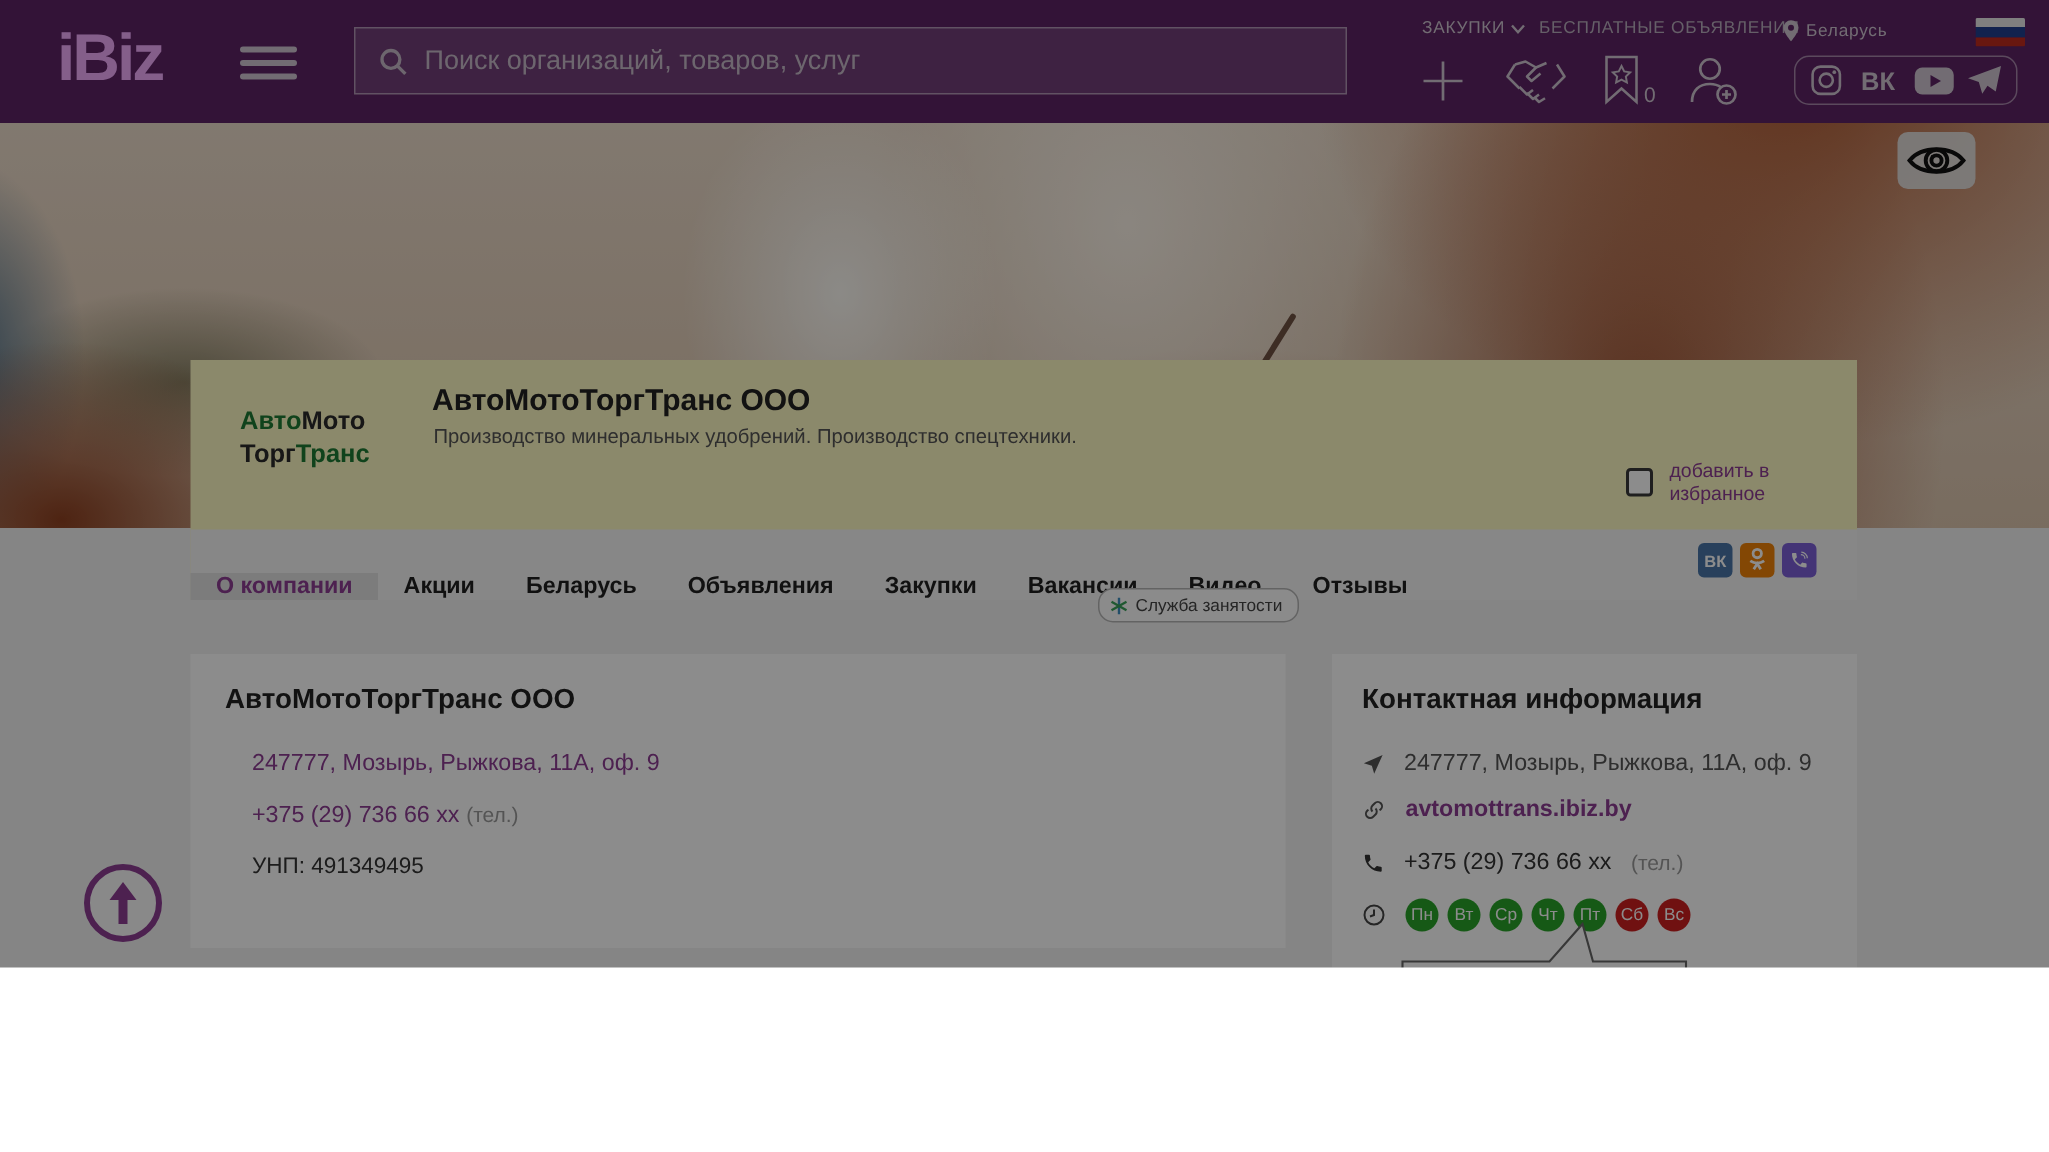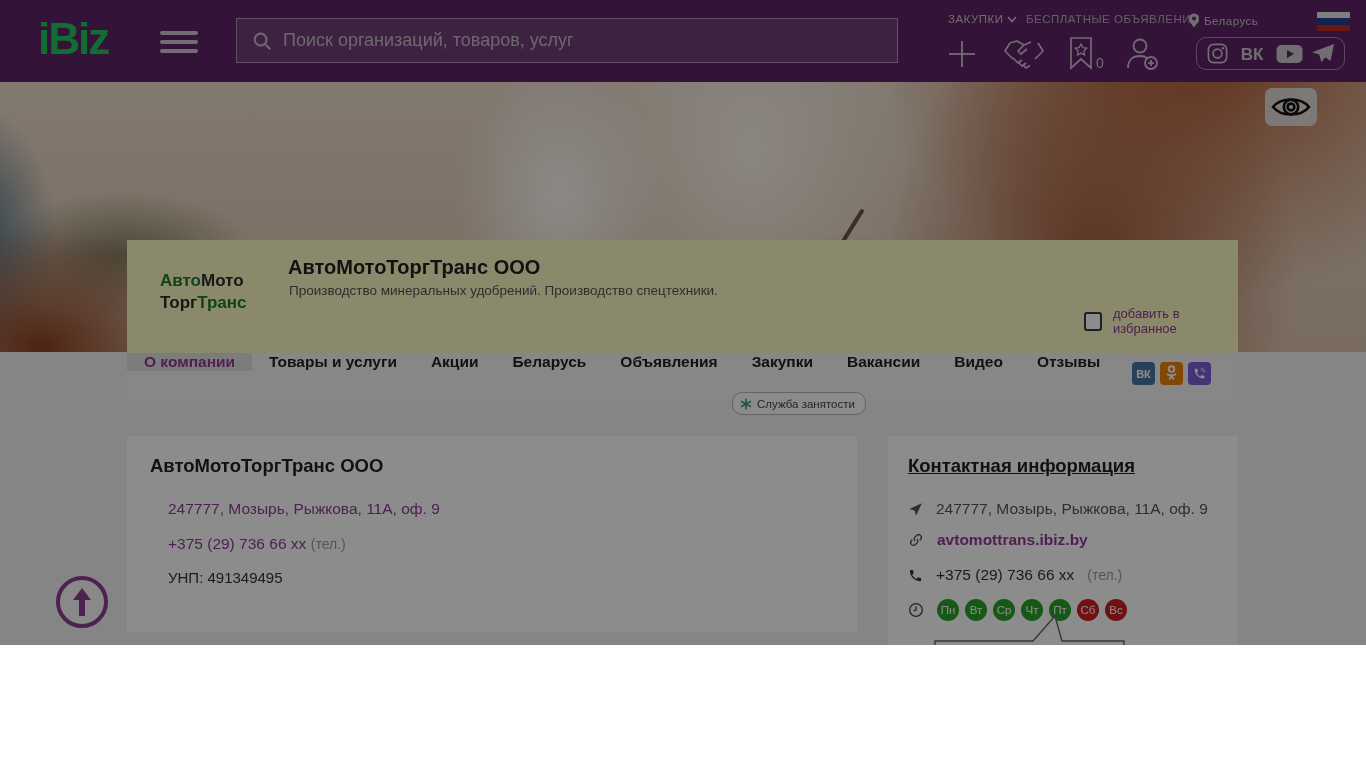--- a/index.html
+++ b/index.html
@@ -2,21 +2,21 @@
 <html><head>
 <meta charset="utf-8">
 <style>
   * { margin:0; padding:0; box-sizing:border-box; }
   html,body { width:1366px; height:768px; overflow:hidden; background:#f2f2f2;
     font-family:"Liberation Sans", sans-serif; }
   #app { position:relative; width:1366px; height:768px; }
 
   
   #header { position:absolute; left:0; top:0; width:1366px; height:82px; background:#5d2364; z-index:10; }
-  #logo { position:absolute; left:38px; top:14px; font-size:44px; font-weight:800; color:#22c55e; letter-spacing:-2px; cursor:pointer; }
+  #logo { position:absolute; left:38px; top:14px; font-size:44px; font-weight:800; color:#f0abfc; letter-spacing:-2px; cursor:pointer; }
   #burger { position:absolute; left:160px; top:31px; width:38px; height:22px; cursor:pointer; }
   #burger span { display:block; height:4px; background:#cfc5d1; border-radius:2px; margin-bottom:5px; }
   #searchbox { position:absolute; left:236px; top:18px; width:662px; height:45px;
     background:rgba(255,255,255,0.13); border:1px solid rgba(255,255,255,0.45); border-radius:0;
     display:flex; align-items:center; padding:0 14px; }
   #searchbox svg { flex:0 0 auto; margin-right:10px; }
   #searchbox input { flex:1; background:transparent; border:none; outline:none; font-size:18px;
     color:#efe6f0; font-family:"Liberation Sans",sans-serif; }
   #searchbox input::placeholder { color:#c6bbc9; opacity:1; }
   .toplink { position:absolute; top:13px; font-size:11.5px; letter-spacing:.5px; color:#cfc5d1; cursor:pointer; display:flex; align-items:center; gap:4px; }
@@ -49,40 +49,40 @@
   
   #company-card { position:absolute; left:127px; top:240px; width:1111px; height:160px; background:#fef9c3; z-index:12; }
   #clogo { position:absolute; left:33px; top:30px; width:130px; height:56px; font-weight:800; font-size:17px;
     line-height:22px; letter-spacing:0; cursor:default; }
   .lg-green { color:#1e7a34; } .lg-dark { color:#2b2b2b; }
   #cname { position:absolute; left:161px; top:16px; font-size:20px; font-weight:700; color:#222; }
   #cdesc { position:absolute; left:162px; top:43px; font-size:13.5px; color:#555; }
   #fav-row { position:absolute; left:957px; top:66px; display:flex; align-items:center; gap:11px; cursor:pointer; }
   #fav-box { width:19px; height:19px; border:2px solid #3a3a3a; border-radius:3px; background:#fff; }
   #fav-label { font-size:13px; color:#8c3c92; }
-  #tabbar { position:absolute; left:0; top:113px; width:1111px; height:47px; background:#f6f6f6; display:flex; align-items:flex-start; }
+  #tabbar { position:absolute; left:0; top:113px; width:1111px; height:47px; background:#f6f6f6; display:flex; align-items:flex-end; }
   .tab { display:flex; align-items:center; padding:0 17px; font-size:15.5px; font-weight:700; color:#1f1f1f; cursor:pointer; white-space:nowrap; }
   .tab.active { background:#e2e2e2; color:#8c3c92; }
   #tab-socials { position:absolute; right:27px; top:122px; display:flex; gap:5px; }
   .tsq { width:23px; height:23px; border-radius:4px; display:flex; align-items:center; justify-content:center; cursor:pointer; }
   .tsq.vk { background:#4a76a8; } .tsq.ok { background:#ee8208; } .tsq.viber { background:#7c60d8; }
   #emp-tooltip { position:absolute; left:605px; top:152px; height:23px; background:#fdfdfd; border:1px solid #b5b5b5;
     border-radius:10px; display:flex; align-items:center; gap:5px; padding:0 10px 0 7px; font-size:11.5px; color:#444; z-index:13; white-space:nowrap; }
 
   
   #about-card { position:absolute; left:127px; top:436px; width:730px; height:196px; background:#fff; }
   #about-title { position:absolute; left:23px; top:19px; font-size:18.5px; font-weight:700; color:#222; }
   .plink { color:#8c3c92; text-decoration:none; font-size:15.5px; cursor:pointer; }
   .gnote { color:#9a9a9a; font-size:14px; }
   #about-addr { position:absolute; left:41px; top:64px; }
   #about-phone { position:absolute; left:41px; top:99px; }
   #about-unp { position:absolute; left:41px; top:133px; font-size:15px; color:#333; }
 
   #contacts-card { position:absolute; left:888px; top:436px; width:350px; height:209px; background:#fff; }
-  #contacts-title { position:absolute; left:20px; top:19px; font-size:18.5px; font-weight:700; color:#222;text-decoration:underline; }
+  #contacts-title { position:absolute; left:20px; top:19px; font-size:18.5px; font-weight:700; color:#222; }
   .crow { position:absolute; left:20px; display:flex; align-items:center; gap:13px; }
   .crow .ctext { font-size:15.5px; color:#555; }
   .crow .weblink { font-size:15.5px; font-weight:700; color:#8c3c92; cursor:pointer; }
   .crow .phtext { font-size:15.5px; color:#333; }
   .day { width:22px; height:22px; border-radius:50%; display:inline-flex; align-items:center; justify-content:center;
     font-size:11.5px; color:#fff; margin-right:6px; cursor:default; }
   .day.work { background:#28a228; } .day.off { background:#cc1f1f; }
   #sched-tip { position:absolute; left:42px; top:176px; }
 
   #scroll-top { position:absolute; left:56px; top:576px; width:52px; height:52px; border-radius:50%;
@@ -221,21 +221,20 @@
     <h1 id="cname">АвтоМотоТоргТранс ООО</h1>
     <div id="cdesc">Производство минеральных удобрений. Производство спецтехники.</div>
 
     <div id="fav-row">
       <span id="fav-box"></span>
       <span id="fav-label">добавить в избранное</span>
     </div>
 
     <nav id="tabbar">
       <div class="tab active">О компании</div>
-      <div class="tab">Товары и услуги</div>
       <div class="tab">Акции</div>
       <div class="tab">Беларусь</div>
       <div class="tab">Объявления</div>
       <div class="tab">Закупки</div>
       <div class="tab">Вакансии</div>
       <div class="tab">Видео</div>
       <div class="tab">Отзывы</div>
     </nav>
 
     <div id="tab-socials">

